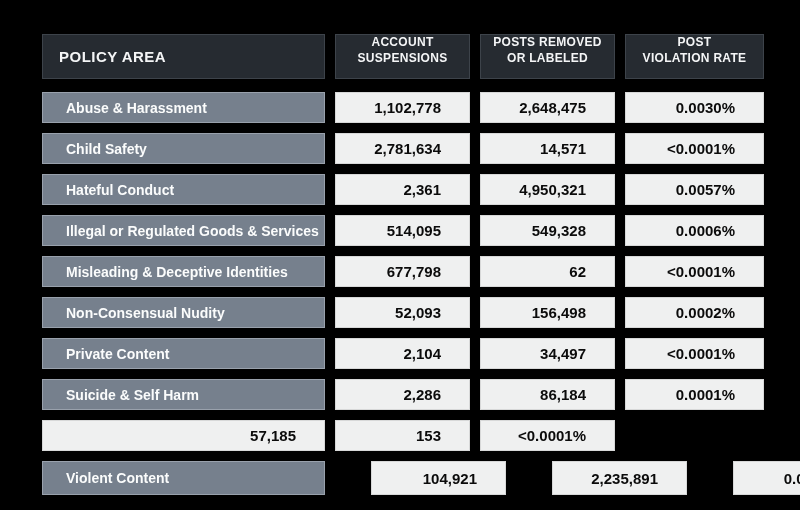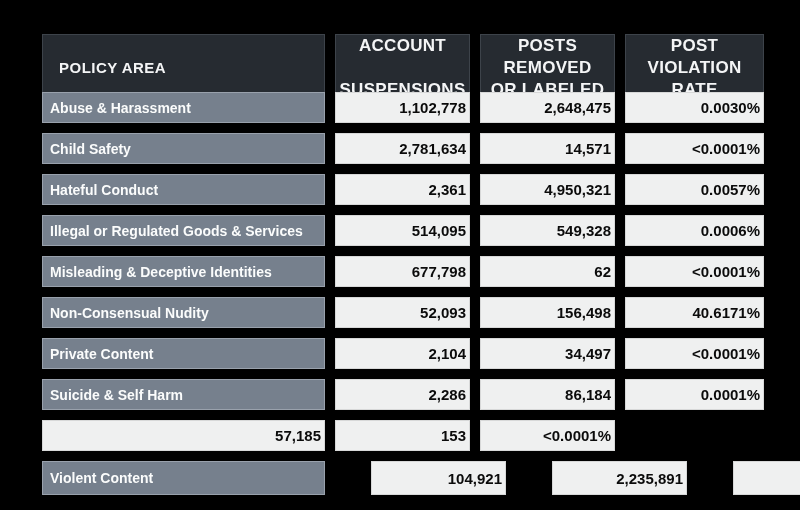--- a/index.html
+++ b/index.html
@@ -22,55 +22,55 @@
   .data-row:last-child { height: 34px; margin-bottom: 0; gap: 46px; }
 
   .hcell {
     background: #262b31;
     border: 1px solid #3d434a;
     color: #f4f5f6;
     font-weight: bold;
     display: flex;
     flex-direction: column;
     align-items: center;
-    justify-content: space-between;
+    justify-content: flex-start;
     text-align: center;
-    font-size: 17px;
+    font-size: 12px;
     line-height: 1.3;
     letter-spacing: 0.3px;
   }
   .hcell.policy-header {
     flex-direction: row;
     justify-content: flex-start;
     padding-left: 16px;
     text-align: center;
     font-size: 15px;
     letter-spacing: 0.5px;
   }
   .pcell {
     background: #76808d;
     border: 1px solid #99a1ac;
     color: #fbfcfc;
     font-weight: bold;
     font-size: 14px;
     display: flex;
     align-items: center;
-    padding-left: 7px;
+    padding-left: 23px;
     white-space: nowrap;
   }
   .ncell {
     background: #eff0f0;
     border: 1px solid #d7d8d8;
     color: #0b0b0b;
     font-weight: bold;
     font-size: 15px;
     display: flex;
     align-items: center;
     justify-content: flex-end;
-    padding-right: 3px;
+    padding-right: 28px;
     white-space: nowrap;
   }
 </style>
 </head>
 <body>
 
 <div class="stage">
   <div class="table-wrap">
 
     <div class="row-grid header-row">
@@ -122,21 +122,21 @@
         <div class="pcell">Misleading &amp; Deceptive Identities</div>
         <div class="ncell">677,798</div>
         <div class="ncell">62</div>
         <div class="ncell">&lt;0.0001%</div>
       </div>
 
       <div class="row-grid data-row">
         <div class="pcell">Non-Consensual Nudity</div>
         <div class="ncell">52,093</div>
         <div class="ncell">156,498</div>
-        <div class="ncell">40.6171%</div>
+        <div class="ncell">0.0002%</div>
       </div>
 
       <div class="row-grid data-row">
         <div class="pcell">Private Content</div>
         <div class="ncell">2,104</div>
         <div class="ncell">34,497</div>
         <div class="ncell">&lt;0.0001%</div>
       </div>
 
       <div class="row-grid data-row">

